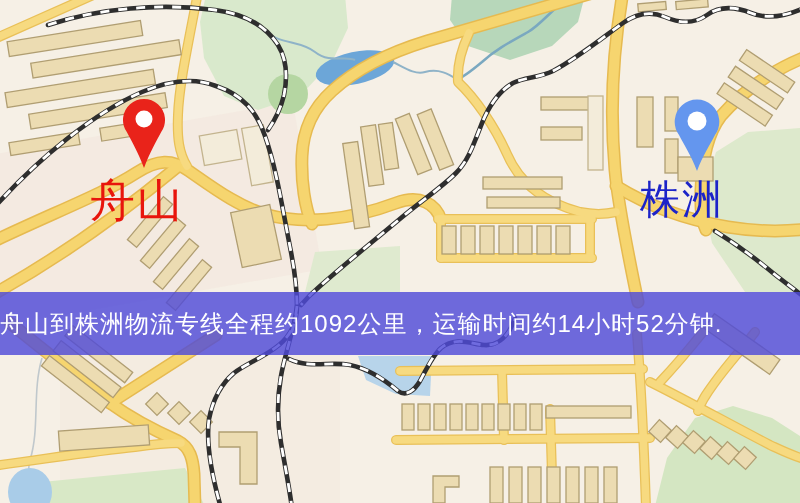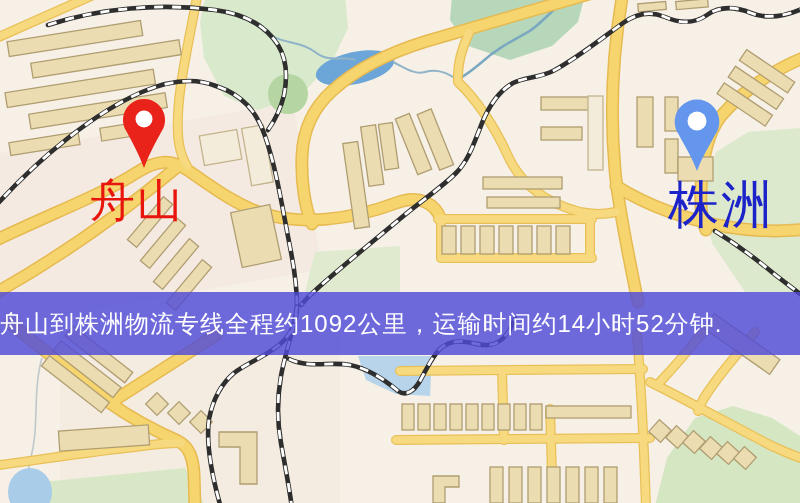--- a/index.html
+++ b/index.html
@@ -20,21 +20,21 @@
   
   .bldg{fill:#ecdcb2;stroke:#b09e72;stroke-width:1.3;}
   .bldg-pale{fill:#f3ecda;stroke:#c3b48e;stroke-width:1.3;}
   
   .pin{position:absolute;}
   .map-label{
     position:absolute;font-family:"Liberation Serif","DejaVu Serif",serif;
     font-weight:400;line-height:1;white-space:nowrap;letter-spacing:2px;
   }
   .label-origin{left:90px;top:179px;font-size:45px;color:#e8150c;}
-  .label-destination{left:640px;top:180px;font-size:51px;color:#1c23c8;margin-left:28px;}
+  .label-destination{left:640px;top:180px;font-size:40px;color:#1c23c8;}
   
   .banner{
     position:absolute;left:0;top:292px;width:800px;height:63px;
     background:rgba(79,74,216,0.82);display:flex;align-items:center;
     box-sizing:border-box;
   }
   .banner span{
     color:#ffffff;font-size:24px;letter-spacing:1px;white-space:nowrap;
     font-family:"Liberation Sans",sans-serif;
   }

